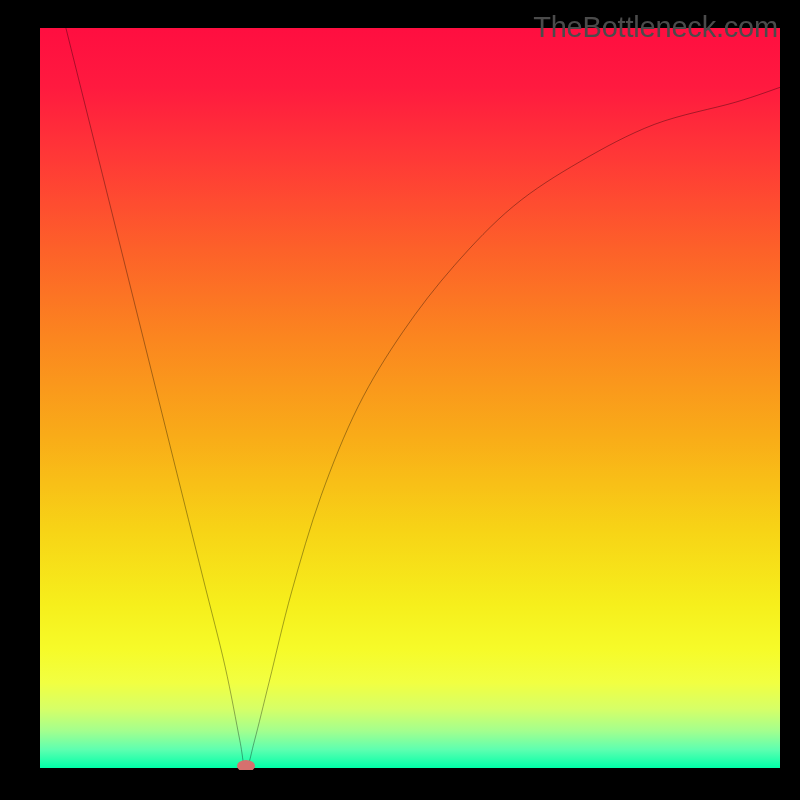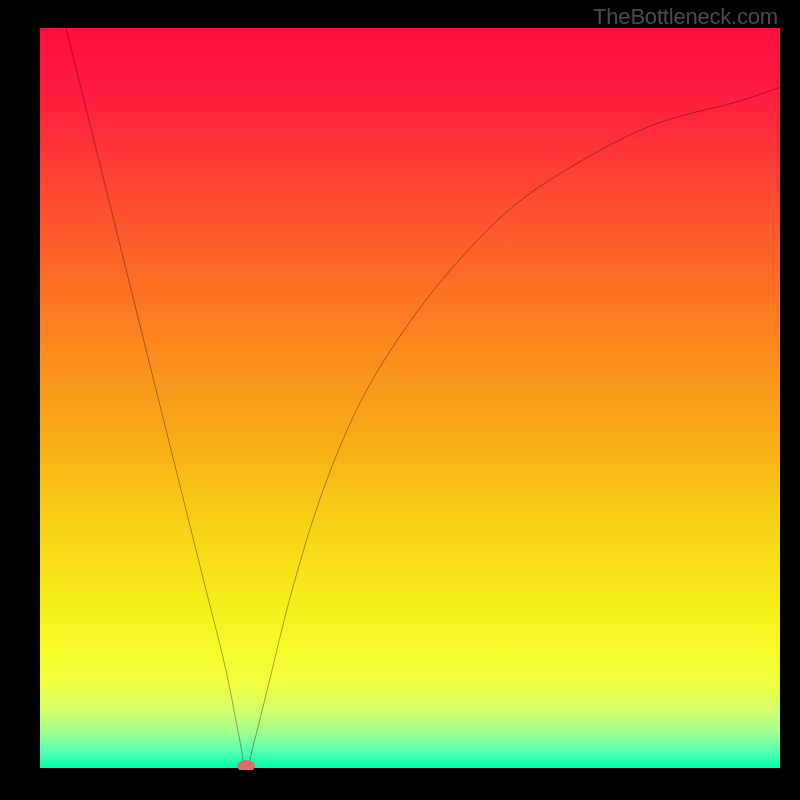--- a/index.html
+++ b/index.html
@@ -30,23 +30,23 @@
   .curve-svg {
     position: absolute;
     left: 0; top: 0;
     width: 100%;
     height: 100%;
     overflow: visible;
   }
 
   .watermark {
     position: absolute;
-    top: 4px;
+    top: 11px;
     right: 22px;
-    font-size: 22px;
+    font-size: 29px;
     font-weight: 500;
     color: #4b4b4b;
     letter-spacing: -0.2px;
   }
 
   .minimum-dot {
     position: absolute;
     width: 18px;
     height: 12px;
     border-radius: 50%;

